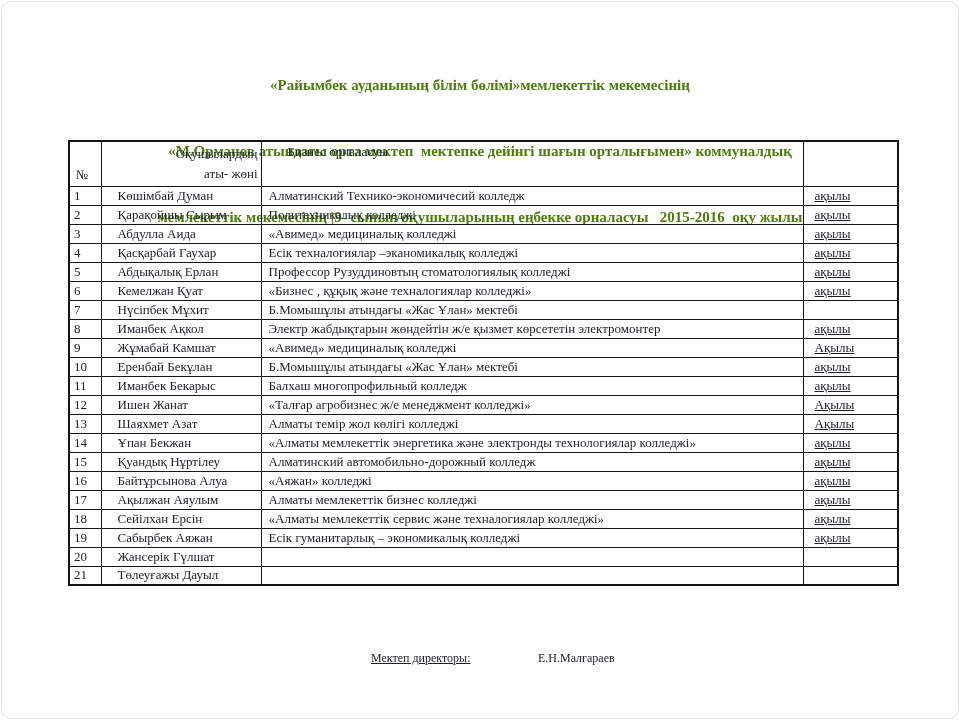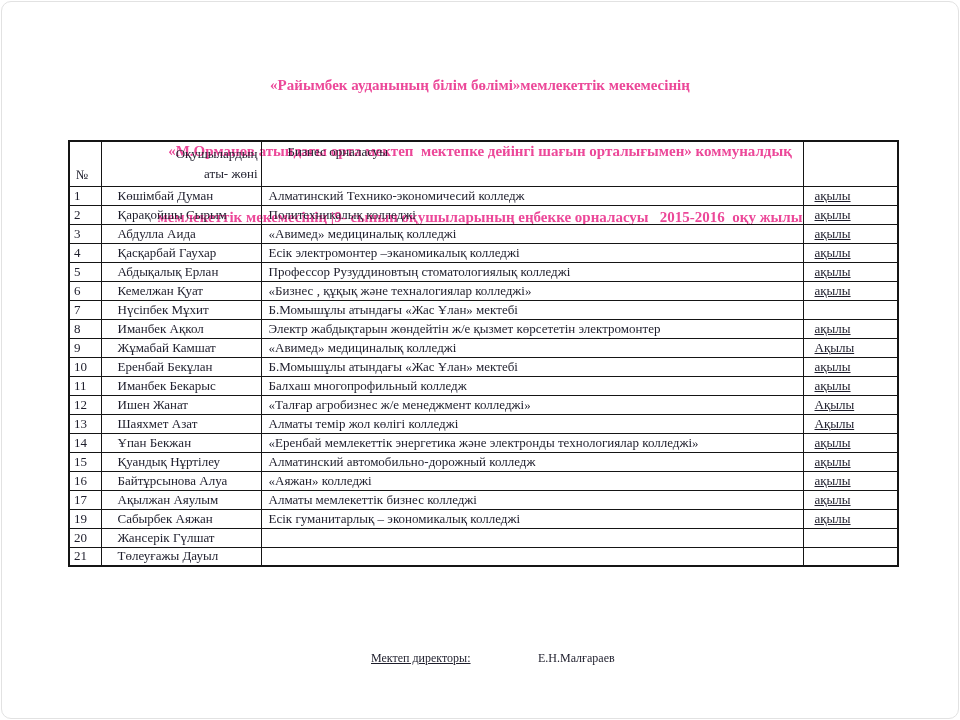--- a/index.html
+++ b/index.html
@@ -19,21 +19,21 @@
     border-radius: 10px;
   }
   .title-block {
     position: absolute;
     top: 28px; left: 0;
     width: 100%;
     text-align: center;
     font-weight: bold;
     font-size: 15px;
     line-height: 22px;
-    color: #ec4899;
+    color: #4d7c0f;
     white-space: pre;
   }
   table.doc-table {
     position: absolute;
     left: 66px; top: 138px;
     width: 829px;
     border-collapse: collapse;
     table-layout: fixed;
     font-size: 13px;
     color: #1d1d2b;
@@ -116,21 +116,21 @@
     </tr>
         <tr>
       <td class="c-num">3</td>
       <td class="c-name">Абдулла Аида</td>
       <td class="c-place">«Авимед» медициналық колледжі</td>
       <td class="c-paid">ақылы</td>
     </tr>
         <tr>
       <td class="c-num">4</td>
       <td class="c-name">Қасқарбай Гаухар</td>
-      <td class="c-place">Есік  электромонтер –эканомикалық колледжі</td>
+      <td class="c-place">Есік  техналогиялар –эканомикалық колледжі</td>
       <td class="c-paid">ақылы</td>
     </tr>
         <tr>
       <td class="c-num">5</td>
       <td class="c-name">Абдықалық Ерлан</td>
       <td class="c-place">Профессор Рузуддиновтың стоматологиялық колледжі</td>
       <td class="c-paid">ақылы</td>
     </tr>
         <tr>
       <td class="c-num">6</td>
@@ -176,39 +176,45 @@
     </tr>
         <tr>
       <td class="c-num">13</td>
       <td class="c-name">Шаяхмет Азат</td>
       <td class="c-place">Алматы  темір жол көлігі колледжі</td>
       <td class="c-paid">Ақылы</td>
     </tr>
         <tr>
       <td class="c-num">14</td>
       <td class="c-name">Ұпан Бекжан</td>
-      <td class="c-place">«Еренбай мемлекеттік  энергетика және электронды технологиялар  колледжі»</td>
+      <td class="c-place">«Алматы мемлекеттік  энергетика және электронды технологиялар  колледжі»</td>
       <td class="c-paid">ақылы</td>
     </tr>
         <tr>
       <td class="c-num">15</td>
       <td class="c-name">Қуандық Нұртілеу</td>
       <td class="c-place">Алматинский  автомобильно-дорожный колледж</td>
       <td class="c-paid">ақылы</td>
     </tr>
         <tr>
       <td class="c-num">16</td>
       <td class="c-name">Байтұрсынова Алуа</td>
       <td class="c-place">«Аяжан»  колледжі</td>
       <td class="c-paid">ақылы</td>
     </tr>
         <tr>
       <td class="c-num">17</td>
       <td class="c-name">Ақылжан Аяулым</td>
       <td class="c-place">Алматы мемлекеттік бизнес колледжі</td>
+      <td class="c-paid">ақылы</td>
+    </tr>
+        <tr>
+      <td class="c-num">18</td>
+      <td class="c-name">Сейілхан Ерсін</td>
+      <td class="c-place">«Алматы мемлекеттік сервис және техналогиялар колледжі»</td>
       <td class="c-paid">ақылы</td>
     </tr>
         <tr>
       <td class="c-num">19</td>
       <td class="c-name">Сабырбек Аяжан</td>
       <td class="c-place">Есік гуманитарлық – экономикалық колледжі</td>
       <td class="c-paid">ақылы</td>
     </tr>
         <tr>
       <td class="c-num">20</td>

